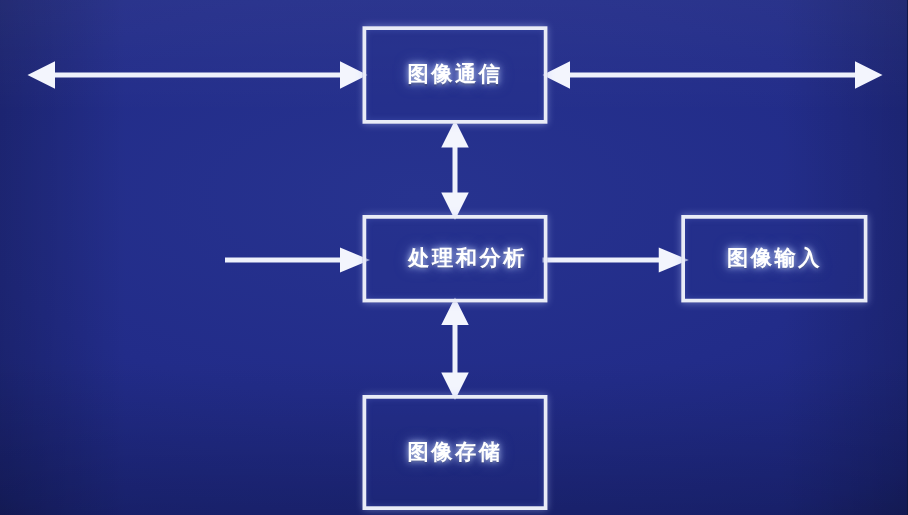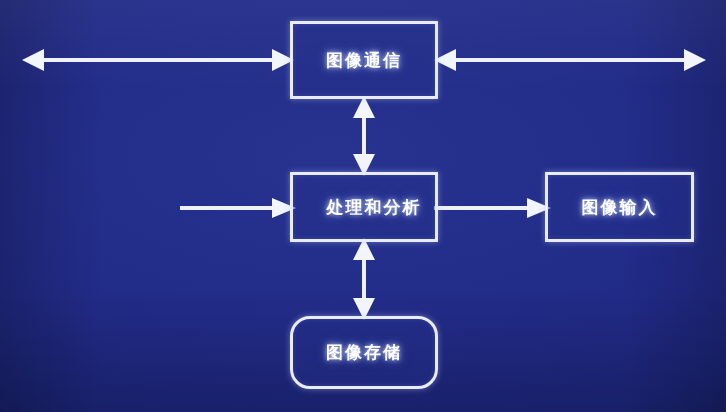--- a/index.html
+++ b/index.html
@@ -46,21 +46,21 @@
     line-height: 1;
     white-space: nowrap;
     text-shadow: 0 0 5px rgba(205,220,255,0.95), 0 0 11px rgba(150,175,255,0.55), 0 1px 1px rgba(0,0,0,0.35);
   }
 
   
   #node-communication { left: 290px; top: 21px;  width: 148px; height: 78px; }
   #node-input         { left: 32px;  top: 172px; width: 152px; height: 70px; }
   #node-processing    { left: 290px; top: 172px; width: 148px; height: 70px; padding-left: 20px; }
   #node-output        { left: 545px; top: 172px; width: 149px; height: 70px; }
-  #node-storage       { left: 290px; top: 316px; width: 148px; height: 73px; border-radius: 20px; }
+  #node-storage       { left: 290px; top: 316px; width: 148px; height: 92px; }
 
   
   .conn { position: absolute; z-index: 2; }
   .conn svg { display: block; overflow: visible; }
   .shaft-h { fill: none; stroke: #eef1fb; stroke-width: 4; }
   .head { fill: #f3f5fd; }
 
   #conn-comm-left   { left: 22px;  top: 44px;  width: 272px; height: 32px; }
   #conn-comm-right  { left: 434px; top: 44px;  width: 272px; height: 32px; }
   #conn-comm-proc   { left: 348px; top: 96px;  width: 32px;  height: 80px; }

